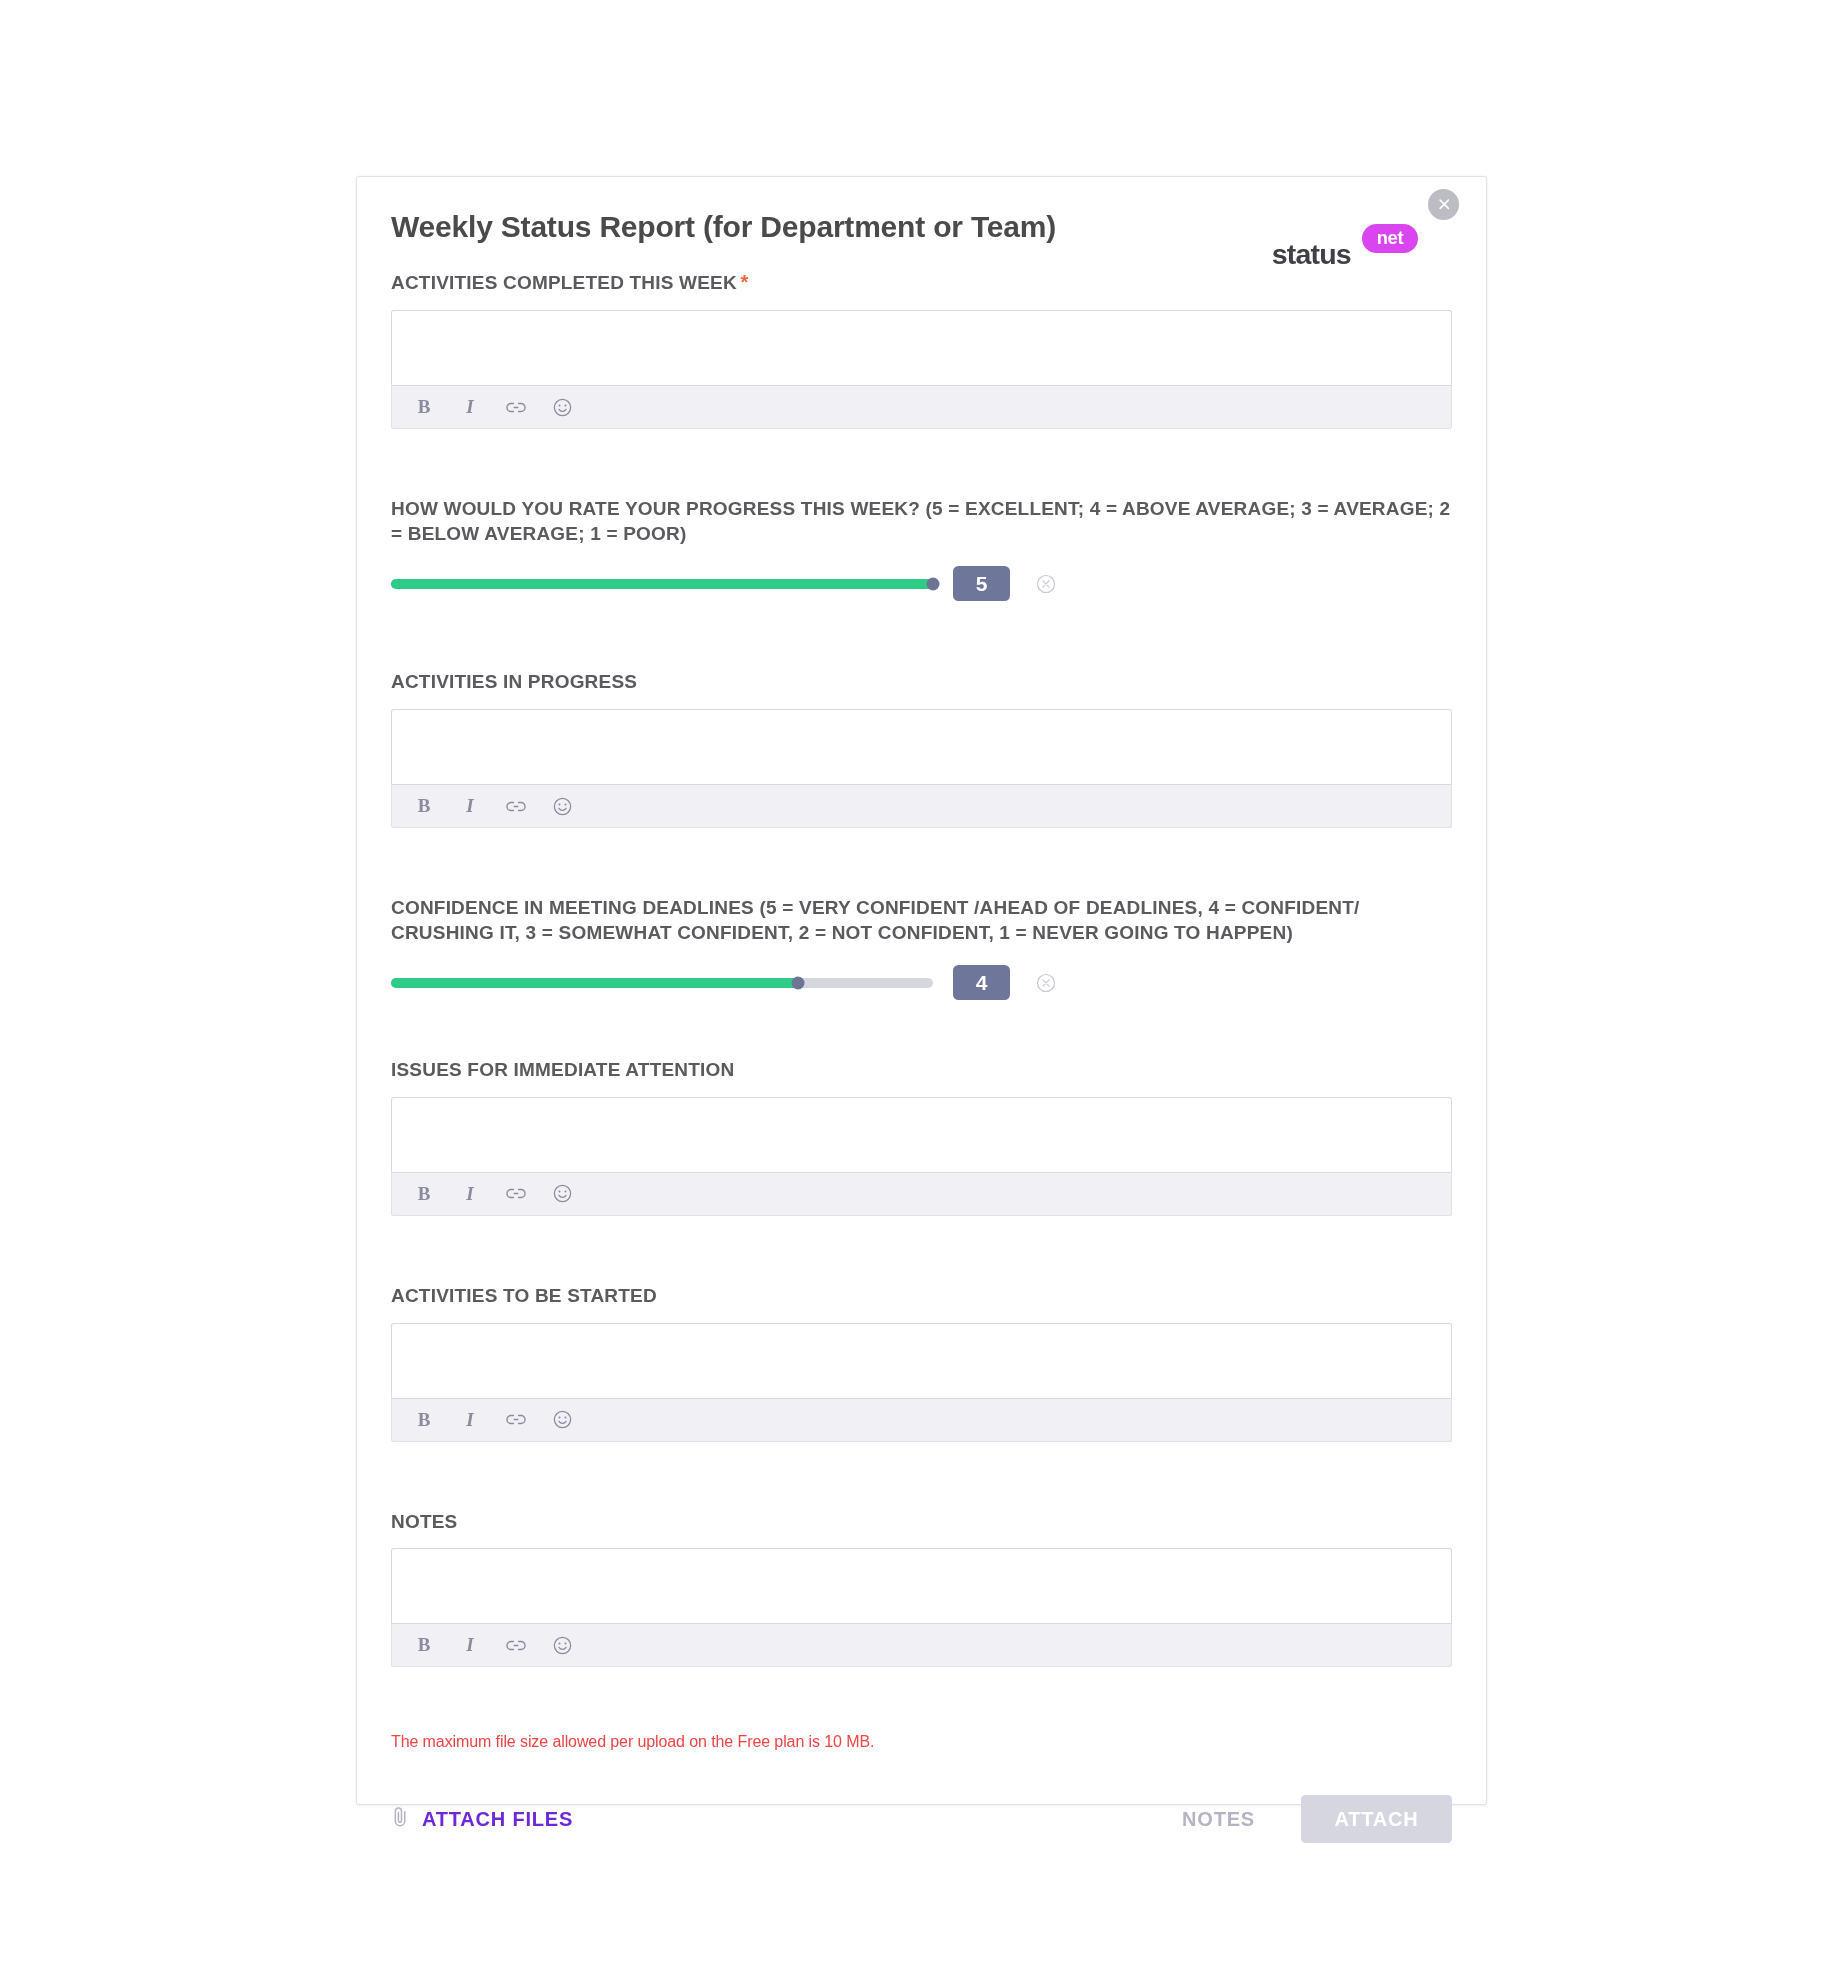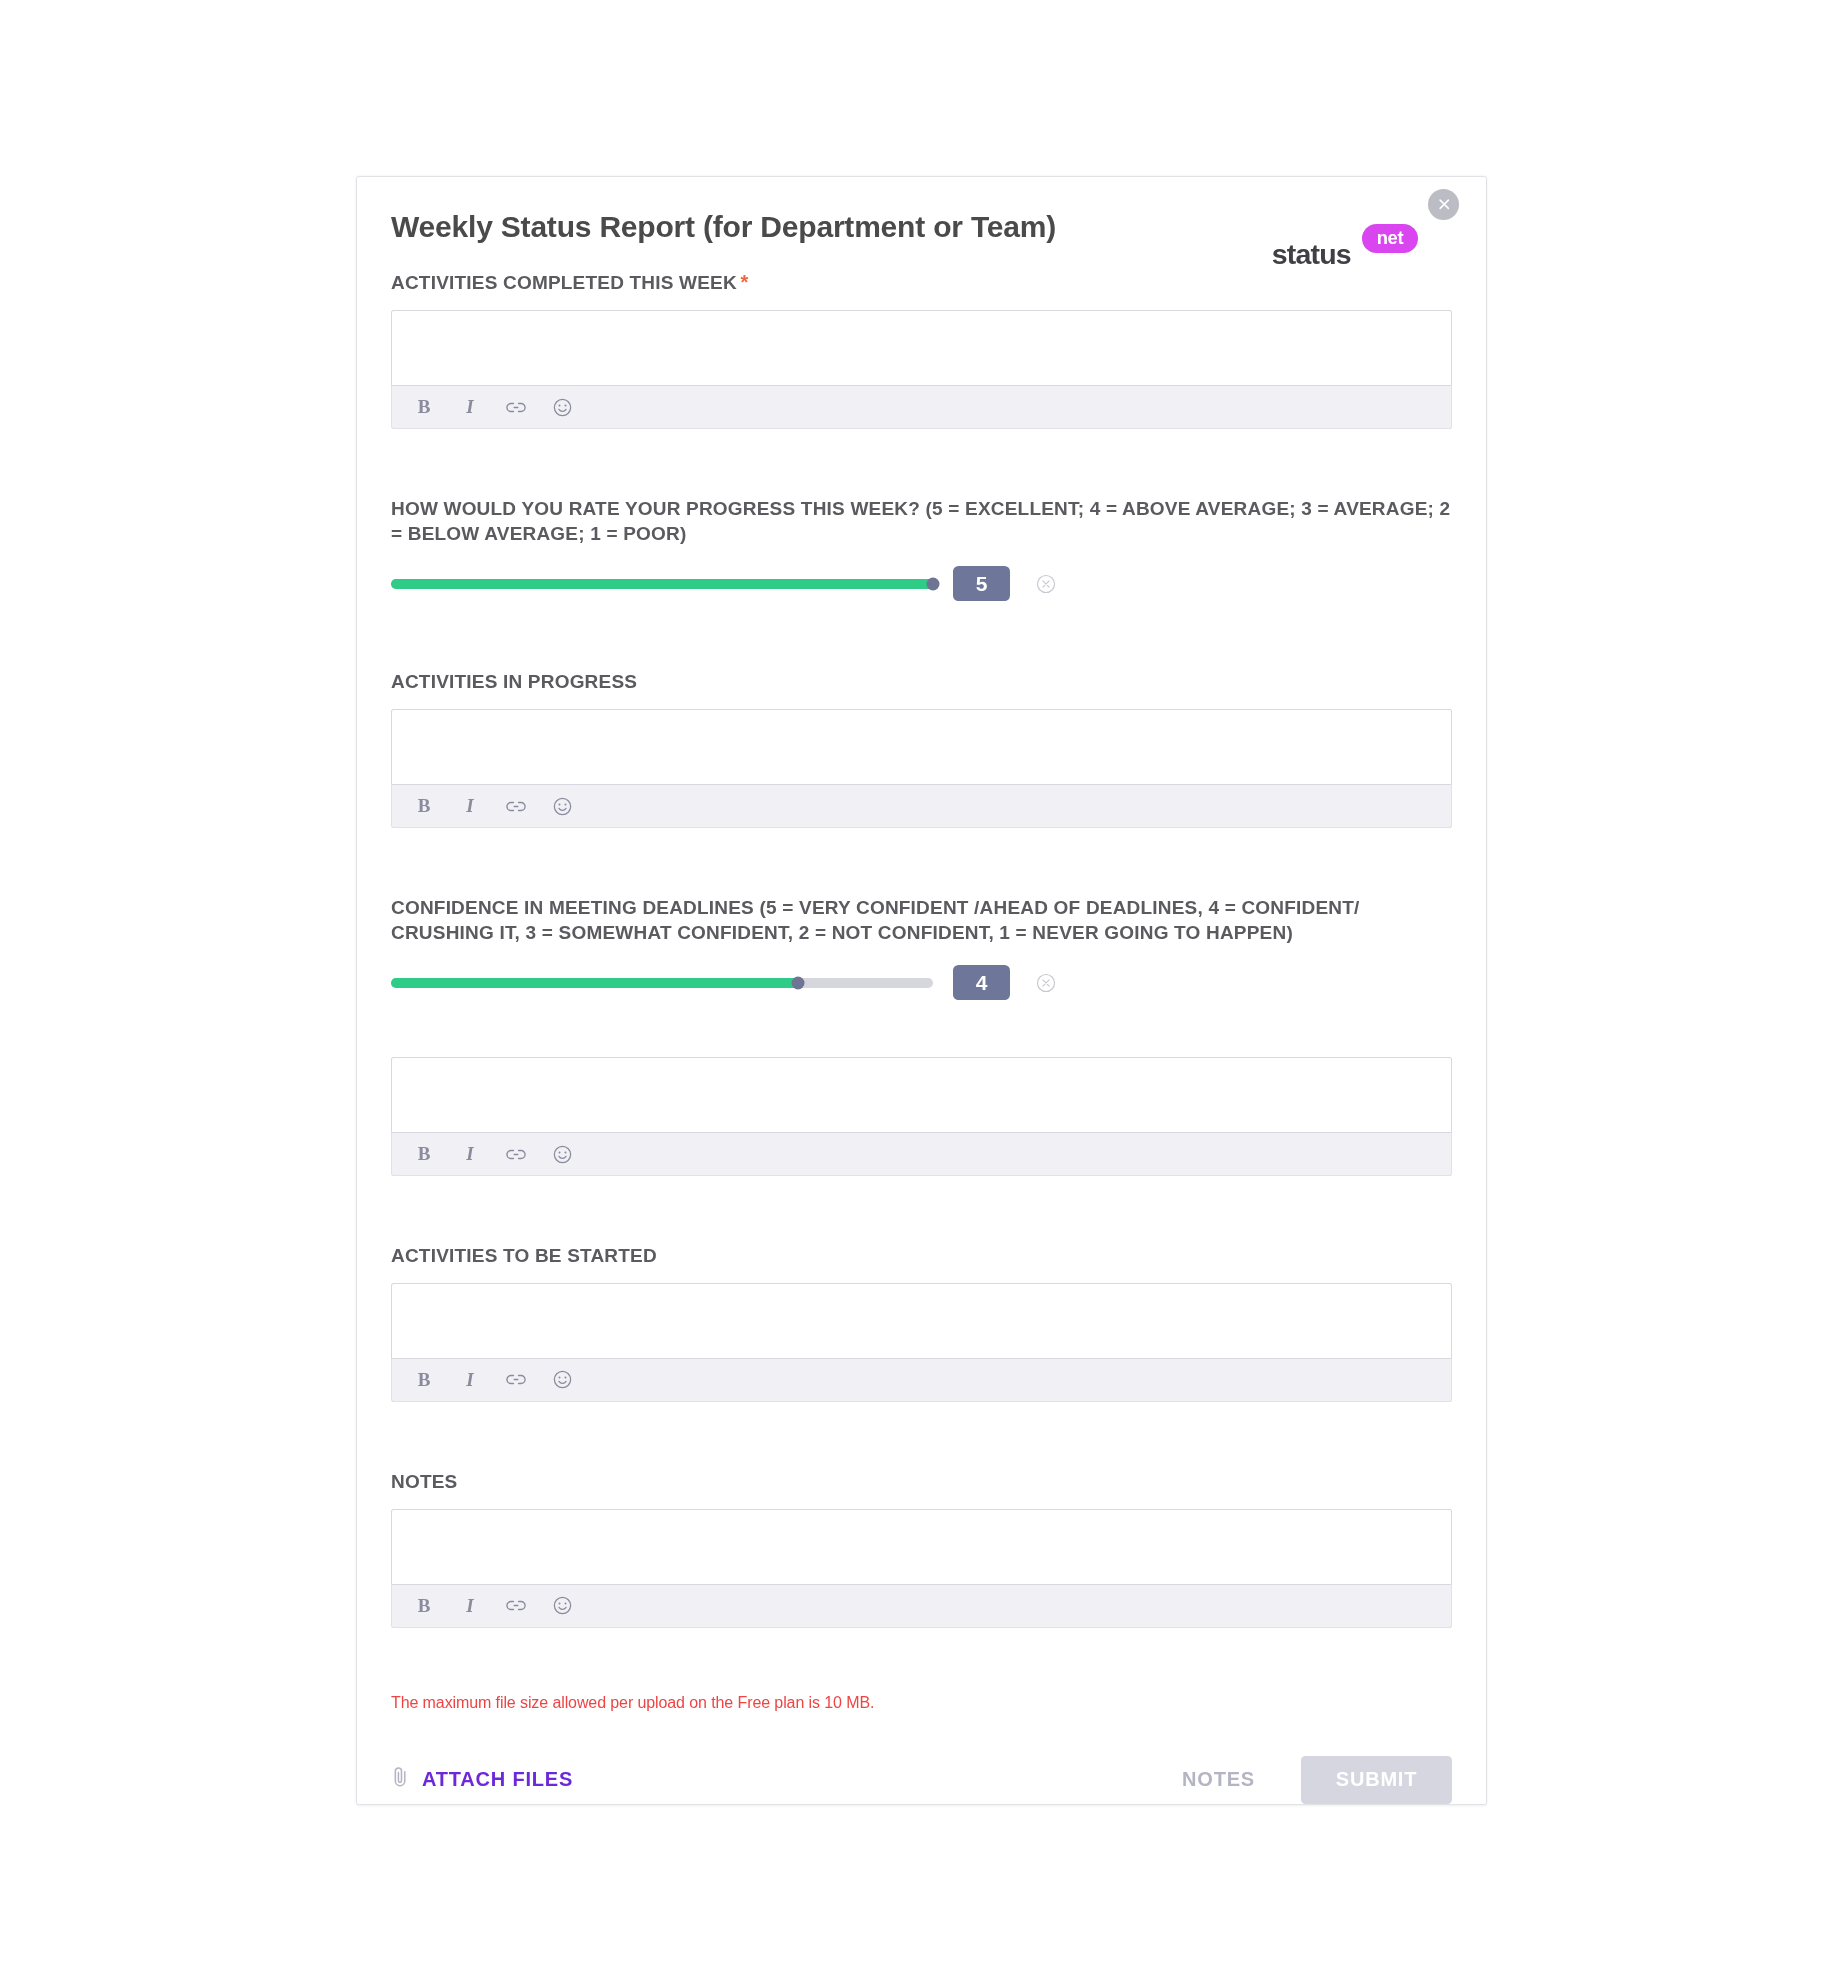--- a/index.html
+++ b/index.html
@@ -399,20 +399,21 @@
               <circle cx="12" cy="12" r="9.3" stroke="#c9c9d4" stroke-width="1.3" fill="none"></circle>
               <path d="M8.6 8.6 L15.4 15.4 M15.4 8.6 L8.6 15.4" stroke="#c9c9d4" stroke-width="1.3" stroke-linecap="round"></path>
             </svg>
           </span>
         </div>
       </div>
 
       <div class="gap-md"></div>
 
       <div class="field">
+        <div class="field-label">ISSUES FOR IMMEDIATE ATTENTION</div>
         <div class="editor">
           <div class="editor-area" contenteditable="true" style=""></div>
           <div class="editor-toolbar">
             <span class="tb-icon tb-bold">B</span>
             <span class="tb-icon tb-italic">I</span>
             <span class="tb-icon">
               <svg width="20" height="13" viewBox="0 0 22 14">
                 <path d="M9 7 H13 M8.2 2.6 H5.4 A4.4 4.4 0 0 0 5.4 11.4 H8.2 M13.8 2.6 H16.6 A4.4 4.4 0 0 1 16.6 11.4 H13.8" stroke="#8b8b9e" stroke-width="1.5" fill="none" stroke-linecap="round"></path>
               </svg>
             </span>
@@ -489,19 +490,19 @@
               <path d="M15.2 7.2 V17.4 A5.2 5.2 0 0 1 4.8 17.4 V6.4 A3.4 3.4 0 0 1 11.6 6.4 V17.1 A1.7 1.7 0 0 1 8.2 17.1 V8" stroke="#b4b4c2" stroke-width="1.7" fill="none" stroke-linecap="round"></path>
             </svg>
           </span>
           <span>ATTACH FILES</span>
         </div>
 
         <div class="spacer"></div>
 
         <button class="cancel-btn">NOTES</button>
 
-        <button class="submit-btn" disabled="">SUBMIT</button>
+        <button class="submit-btn" disabled="">ATTACH</button>
       </div>
 
     </div>
   </div>
 </div>
 
 
 </body></html>

